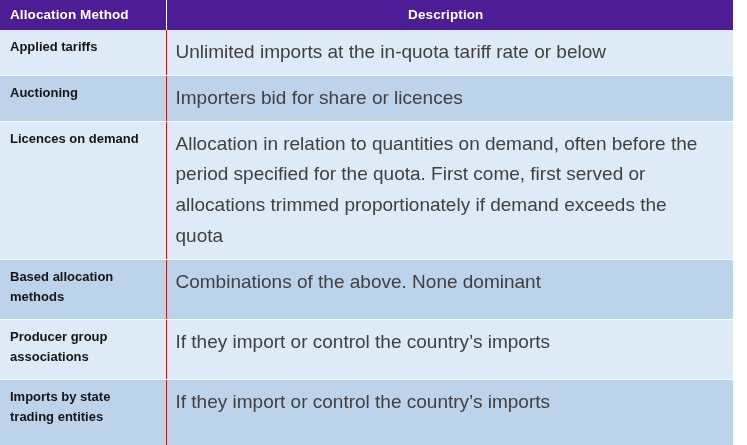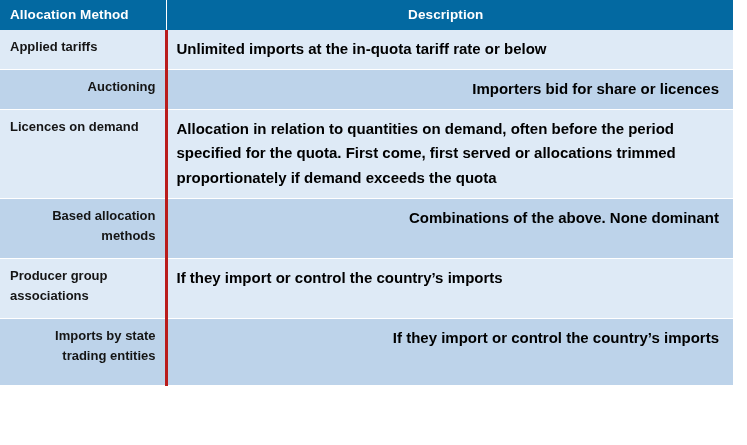--- a/index.html
+++ b/index.html
@@ -27,21 +27,21 @@
     border-collapse: collapse;
     width: 733px;
     table-layout: fixed;
   }
 
   table.alloc-table col.c-method { width: 166px; }
   table.alloc-table col.c-desc   { width: 567px; }
 
   
   thead tr.header-row th {
-    background: #0369a1;
+    background: #4c1d95;
     color: #ffffff;
     font-weight: bold;
     font-size: 13.5px;
     padding: 6px 8px 7px 0;
     border: none;
     border-right: 1px solid #ffffff;
     height: 17px;
     vertical-align: middle;
     letter-spacing: 0.1px;
   }
@@ -51,46 +51,46 @@
   }
   thead tr.header-row th.h-desc {
     text-align: center;
     border-right: none;
     margin-left: 12px;
   }
 
   
   tbody td {
     vertical-align: top;
-    border-right: 3px solid #b91c1c;
+    border-right: 1px solid #b91c1c;
     border-bottom: 1px solid #ffffff;
     padding: 7px 9px 7px 10px;
   }
   tbody td.cell-desc {
     border-right: none;
     padding-left: 9px;
     padding-right: 14px;
   }
 
   tbody td.cell-method {
     font-weight: bold;
     font-size: 13px;
     color: #151515;
     line-height: 1.55;
   }
   tbody td.cell-desc {
-    font-weight: bold;
-    font-size: 15px;
-    color: #000000;
+    font-weight: normal;
+    font-size: 19px;
+    color: #404040;
     line-height: 1.62;
   }
 
   
   tr.shade-light td { background: #DEEAF6; }
-  tr.shade-dark  td { background: #BDD3EA; text-align: right; }
+  tr.shade-dark  td { background: #BDD3EA; }
 
   
   tr.r0 td { height: 25px; }
   tr.r1 td { height: 25px; }
   tr.r2 td { height: 46px; }
   tr.r3 td { height: 25px; }
   tr.r4 td { height: 74px; margin-top: 9px; }
   tr.r5 td { height: 45px; }
   tr.r6 td { height: 45px; }
   tr.r7 td { height: 52px; }

